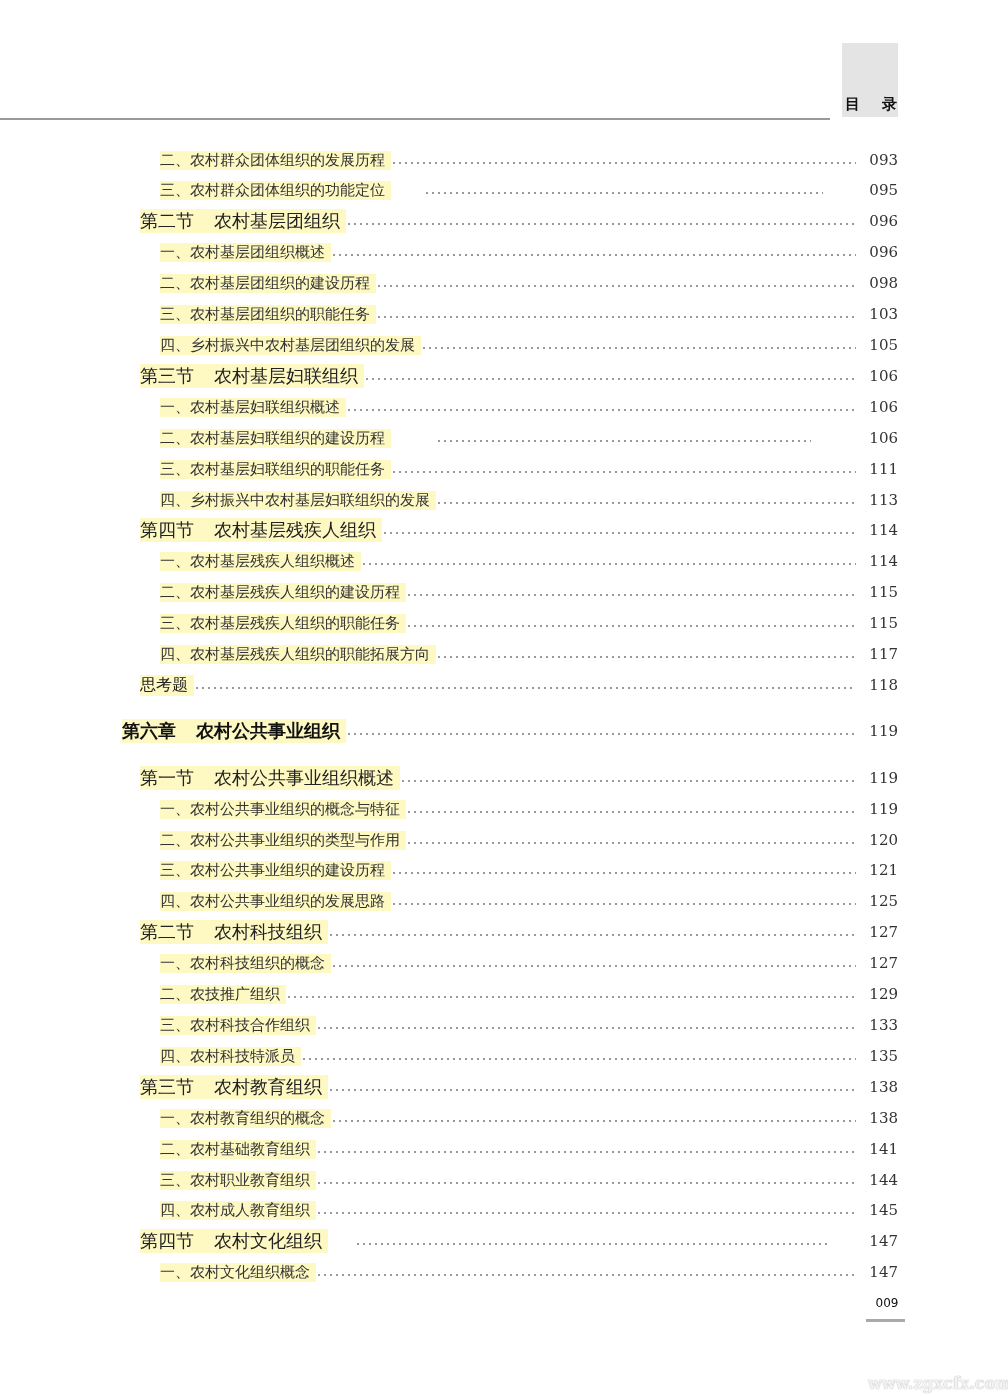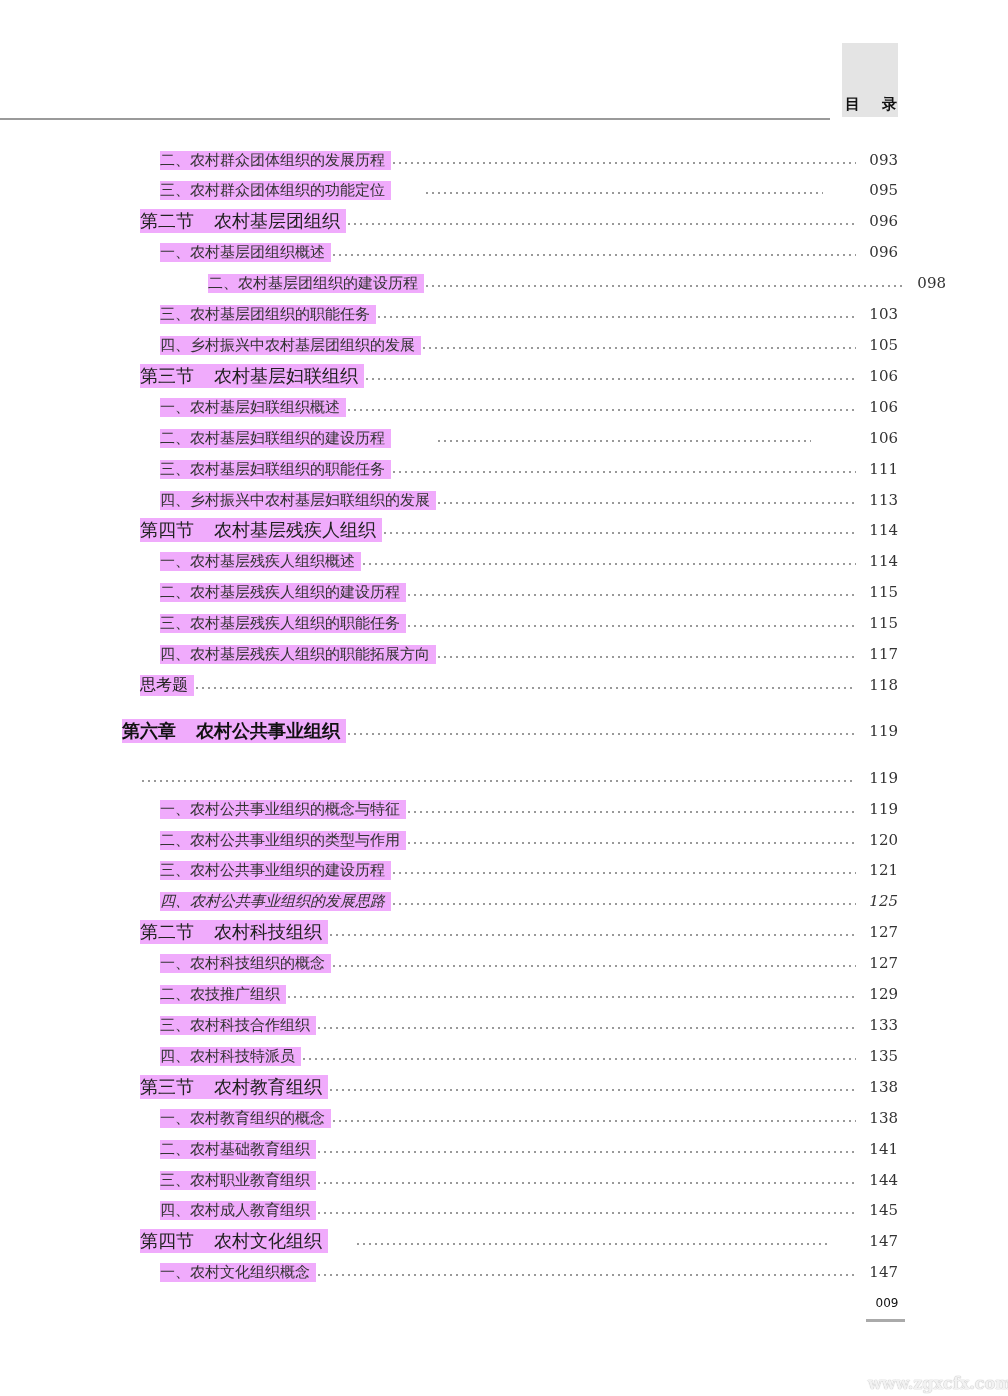--- a/index.html
+++ b/index.html
@@ -5,21 +5,21 @@
     html, body { margin: 0; padding: 0; background: #ffffff; }
     body { width: 1008px; height: 1396px; position: relative; overflow: hidden;
            font-family: "DejaVu Serif", "Liberation Serif", serif; color: #222; }
     .header-rule { position: absolute; left: 0; top: 118px; width: 830px; height: 2px; background: #9a9a9a; }
     .header-tab { position: absolute; left: 842px; top: 43px; width: 56px; height: 74px; background: #e4e4e4; }
     .header-tab-label { position: absolute; left: 845px; top: 95px; width: 52px;
            font-family: "DejaVu Sans", "Liberation Sans", sans-serif; font-size: 15px; font-weight: bold;
            color: #111; display: flex; justify-content: space-between; }
     .toc { position: absolute; left: 0; top: 0; width: 1008px; }
     .row { position: absolute; left: 0; height: 24px; display: flex; align-items: center; }
-    .row .title { white-space: nowrap; padding-right: 6px; background: #f0abfc; }
+    .row .title { white-space: nowrap; padding-right: 6px; background: #fef9c3; }
     .row .leader { flex: 1; height: 2px; margin-top: 6px;
            background-image: radial-gradient(circle, #333 0.9px, transparent 1.1px);
            background-size: 6px 3px; background-repeat: repeat-x; background-position: left center; }
     .row .page { width: 34px; text-align: right; font-size: 15px; color: #333;
            font-family: "DejaVu Serif", "Liberation Serif", serif; margin-left: 8px; }
     .lvl-item .title { font-size: 15px; color: #333; }
     .lvl-section .title { font-size: 18px; color: #222; }
     .lvl-section .title .sec-no { margin-right: 20px; }
     .lvl-chapter .title { font-size: 18px; font-weight: bold; color: #111;
            font-family: "DejaVu Sans", "Liberation Sans", sans-serif; }
@@ -56,21 +56,21 @@
     <div class="row lvl-section" style="left: 140px; width: 758px; top: 209px;">
       <span class="title"><span class="sec-no">第二节</span><span>农村基层团组织</span></span>
       <span class="leader"></span>
       <span class="page">096</span>
     </div>
     <div class="row lvl-item" style="left: 160px; width: 738px; top: 240px;">
       <span class="title"><span>一、农村基层团组织概述</span></span>
       <span class="leader"></span>
       <span class="page">096</span>
     </div>
-    <div class="row lvl-item" style="left: 160px; width: 738px; top: 271px; margin-left: 48px;">
+    <div class="row lvl-item" style="left: 160px; width: 738px; top: 271px;">
       <span class="title"><span>二、农村基层团组织的建设历程</span></span>
       <span class="leader"></span>
       <span class="page">098</span>
     </div>
     <div class="row lvl-item" style="left: 160px; width: 738px; top: 302px;">
       <span class="title"><span>三、农村基层团组织的职能任务</span></span>
       <span class="leader"></span>
       <span class="page">103</span>
     </div>
     <div class="row lvl-item" style="left: 160px; width: 738px; top: 333px;">
@@ -132,39 +132,40 @@
       <span class="title"><span>思考题</span></span>
       <span class="leader"></span>
       <span class="page">118</span>
     </div>
     <div class="row lvl-chapter" style="left: 122px; width: 776px; top: 719px;">
       <span class="title"><span class="ch-no">第六章</span><span>农村公共事业组织</span></span>
       <span class="leader"></span>
       <span class="page">119</span>
     </div>
     <div class="row lvl-section" style="left: 140px; width: 758px; top: 766px;">
+      <span class="title"><span class="sec-no">第一节</span><span>农村公共事业组织概述</span></span>
       <span class="leader"></span>
       <span class="page">119</span>
     </div>
     <div class="row lvl-item" style="left: 160px; width: 738px; top: 797px;">
       <span class="title"><span>一、农村公共事业组织的概念与特征</span></span>
       <span class="leader"></span>
       <span class="page">119</span>
     </div>
     <div class="row lvl-item" style="left: 160px; width: 738px; top: 828px;">
       <span class="title"><span>二、农村公共事业组织的类型与作用</span></span>
       <span class="leader"></span>
       <span class="page">120</span>
     </div>
     <div class="row lvl-item" style="left: 160px; width: 738px; top: 858px;">
       <span class="title"><span>三、农村公共事业组织的建设历程</span></span>
       <span class="leader"></span>
       <span class="page">121</span>
     </div>
-    <div class="row lvl-item" style="left: 160px; width: 738px; top: 889px; font-style: italic;">
+    <div class="row lvl-item" style="left: 160px; width: 738px; top: 889px;">
       <span class="title"><span>四、农村公共事业组织的发展思路</span></span>
       <span class="leader"></span>
       <span class="page">125</span>
     </div>
     <div class="row lvl-section" style="left: 140px; width: 758px; top: 920px;">
       <span class="title"><span class="sec-no">第二节</span><span>农村科技组织</span></span>
       <span class="leader"></span>
       <span class="page">127</span>
     </div>
     <div class="row lvl-item" style="left: 160px; width: 738px; top: 951px;">

